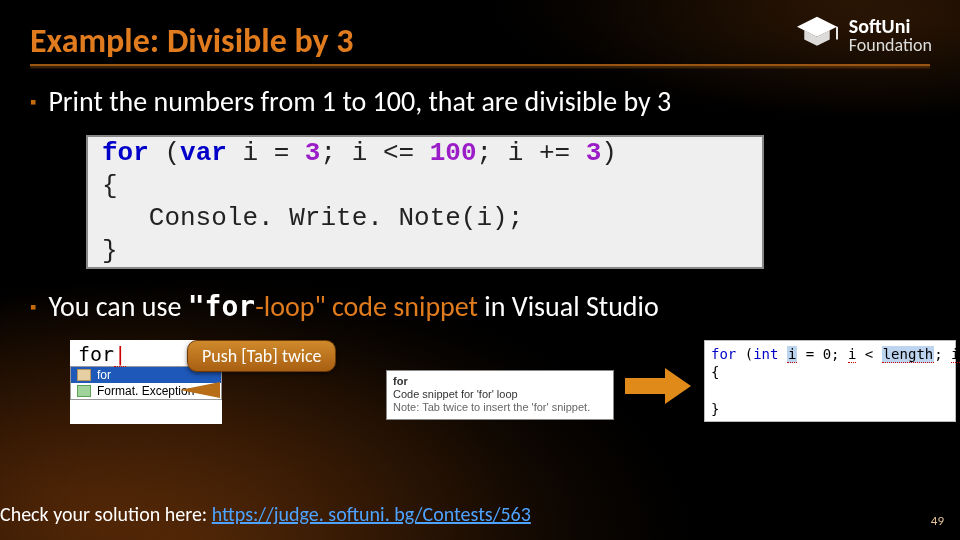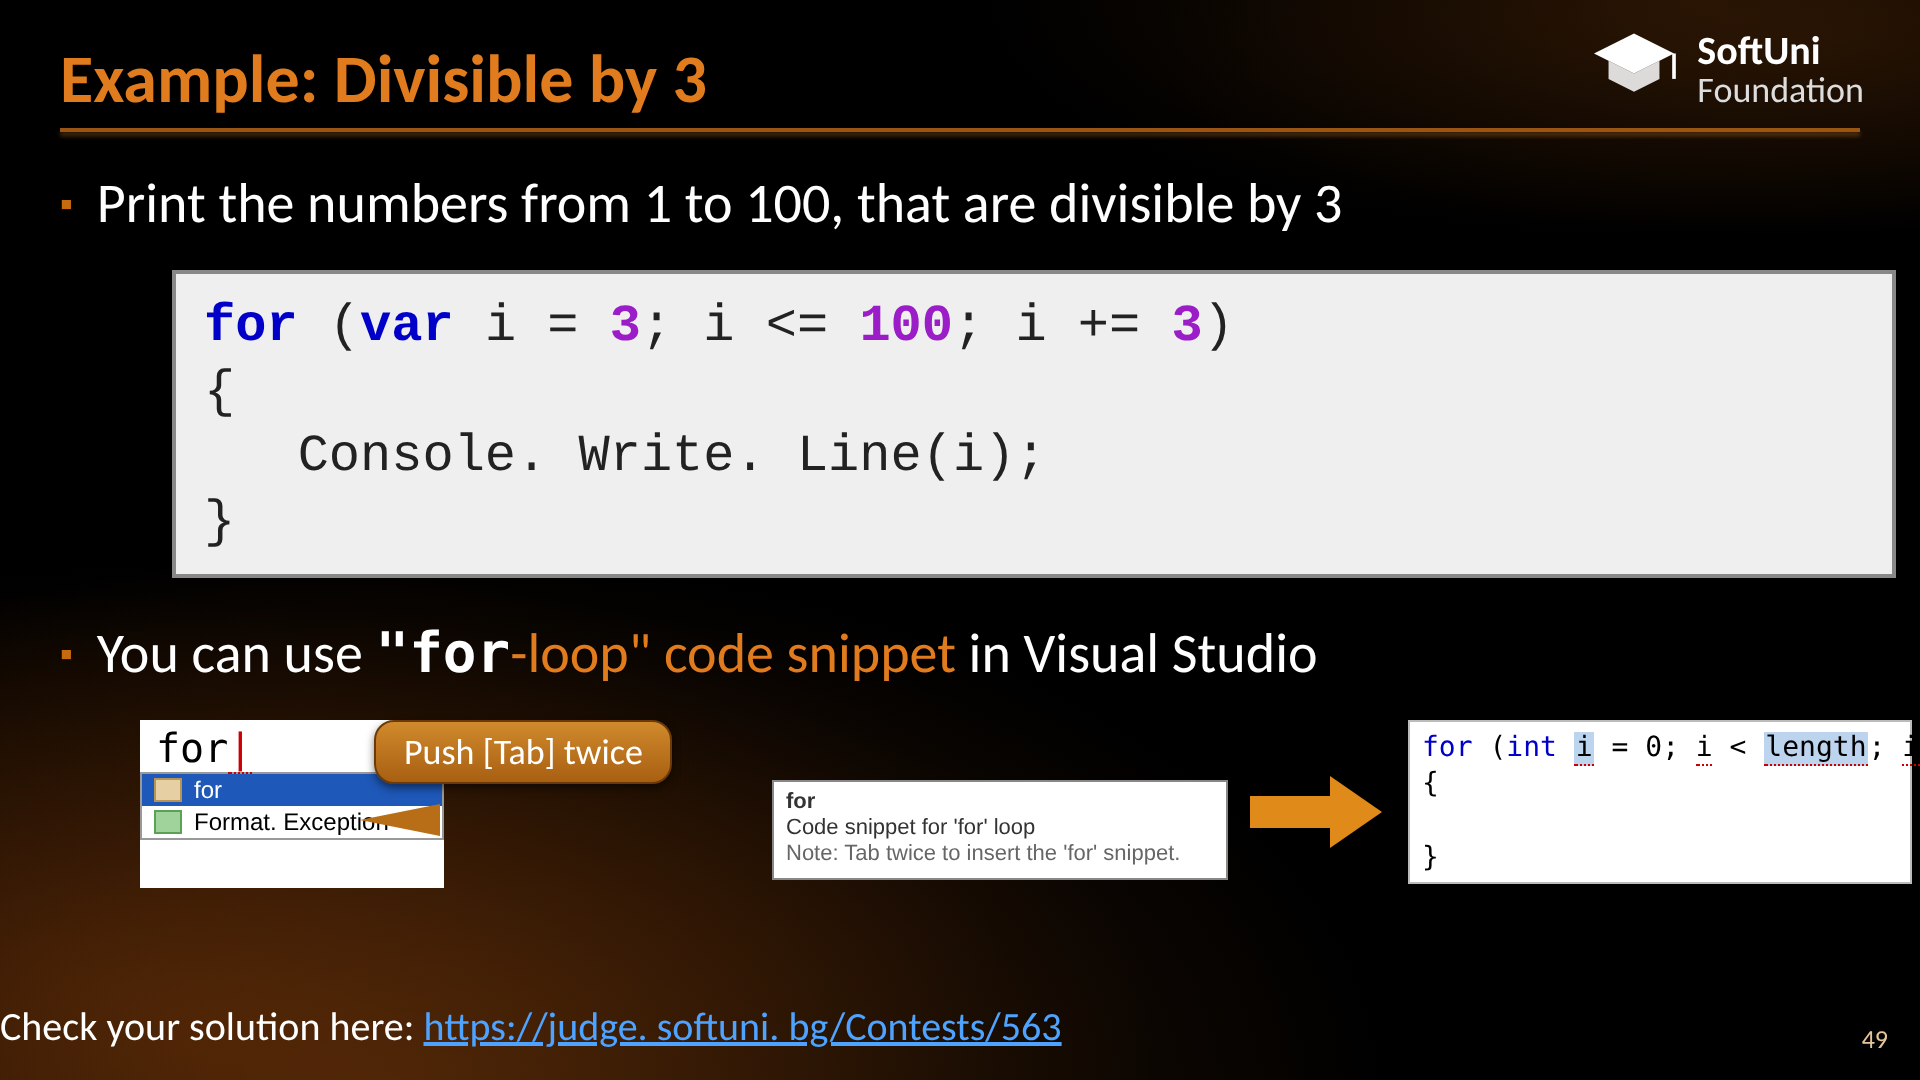--- a/index.html
+++ b/index.html
@@ -28,22 +28,22 @@
   }
   .title-underline { height:2px; background:#9b5512; box-shadow:0 2px 2px rgba(200,120,30,.4); margin-bottom:18px; width:100%; }
   .logo { position:absolute; top:14px; right:28px; display:flex; align-items:flex-end; gap:10px; }
   .logo-mark { width:44px; height:40px; }
   .logo-text { display:flex; flex-direction:column; line-height:1; }
   .logo-text .l1 { font-size:20px; font-weight:700; color:#fff; }
   .logo-text .l2 { font-size:18px; font-weight:400; color:#ddd; }
   .bullet { font-size:28px; color:#fff; margin: 4px 0 16px 0; }
   .bullet::before { content:"\25AA"; color:#c66a0e; margin-right:12px; font-size:18px; vertical-align:3px; }
   .codebox {
-    margin: 0 0 20px 56px; width: 862px;
-    background:#efefef; border:2px solid #888; padding:10px 14px;
+    margin: 0 0 20px 56px; width: 678px;
+    background:#efefef; border:2px solid #888; padding:0 14px;
     font-family: Consolas, 'Courier New', monospace;
     font-size:26px; color:#222; line-height:1.25;
     white-space: pre;
   }
   .kw { color:#0000c8; font-weight:700; }
   .num { color:#9b1dc7; font-weight:700; }
   .link { color:#4da3ff; text-decoration:underline; }
   .snippet-area { position:relative; height:94px; margin-left:40px;padding-left:48px; }
 
   
@@ -129,21 +129,21 @@
     </div>
   </div>
 
   <h1 class="title">Example: Divisible by 3</h1>
   <div class="title-underline"></div>
 
   <p class="bullet">Print the numbers from 1 to 100, that are divisible by 3</p>
 
   <div class="codebox"><span class="kw">for</span> (<span class="kw">var</span> i = <span class="num">3</span>; i &lt;= <span class="num">100</span>; i += <span class="num">3</span>)
 {
-   <span>Console. Write. Line(i);</span>
+   <span>Console. Write. Note(i);</span>
 }</div>
 
   <p class="bullet"><span>You can use </span><span style="font-family:Consolas,monospace;font-weight:700">"for</span><span style="color:#e07b1e">-loop" code snippet</span><span> in Visual Studio</span></p>
 
   <div class="snippet-area">
 
     <div class="ide-left">
       <div class="typed"><span>for</span><span class="cur">|</span></div>
       <div class="menu">
         <div class="menu-row sel">

